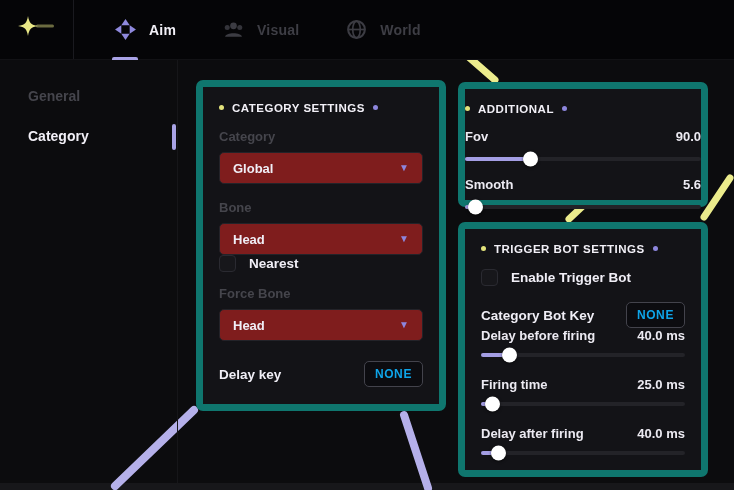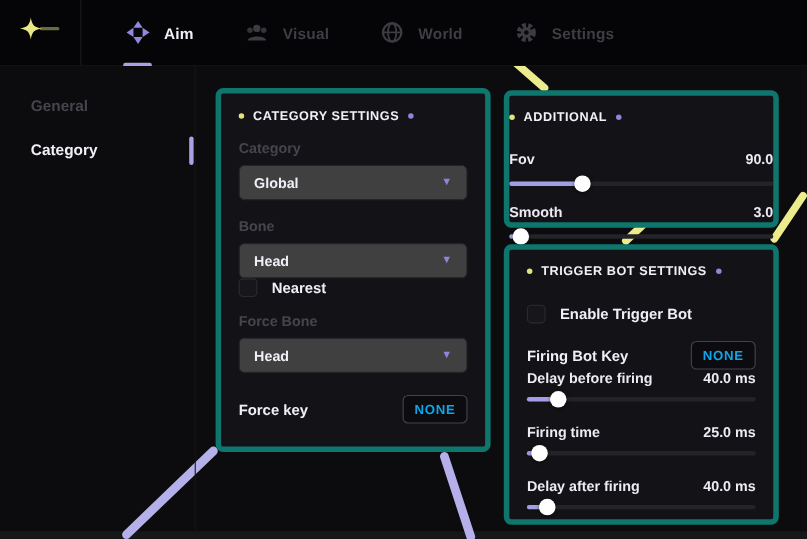--- a/index.html
+++ b/index.html
@@ -45,37 +45,37 @@
   .side-item { position:relative; padding:12px 0 12px 28px; font-size:14px; cursor:pointer; }
   .side-item .side-label { color:#45454c; font-weight:700; }
   .side-item.active .side-label { color:#f2f0f7; }
   .side-indicator {
     position:absolute; right:1px; top:8px; width:4px; height:26px;
     background:#a9a3e6; border-radius:3px;
   }
 
   
   .panel {
-    position:absolute; background:#131317; border:5px solid #0f766e;
+    position:absolute; background:#131317; border:7px solid #0f766e;
     border-radius:7px; z-index:3;
   }
   .panel-cat   { left:196px; top:80px;  width:250px; height:331px; padding:13px 16px; }
   .panel-add   { left:458px; top:82px;  width:250px; height:125px; padding:12px 0; }
   .panel-trig  { left:458px; top:222px; width:250px; height:255px; padding:12px 16px; }
 
   .panel-header { display:flex; align-items:center; gap:8px; height:15px; }
   .panel-title { font-size:11.5px; font-weight:700; letter-spacing:.5px; color:#f2f0f7; }
   .dot { width:5px; height:5px; border-radius:50%; display:inline-block; }
   .dot-yellow { background:#e3e37c; }
   .dot-purple { background:#8d86dd; }
 
   .field-label { margin-top:14px; font-size:13px; font-weight:700; color:#45454c; }
 
   .select {
-    margin-top:8px; height:32px; background:#404040; border:1px solid #232329;
+    margin-top:8px; height:32px; background:#7f1d1d; border:1px solid #232329;
     border-radius:5px; display:flex; align-items:center; justify-content:space-between;
     padding:0 13px; cursor:pointer;
   }
   .select-value { font-size:13px; font-weight:700; color:#f0eef6; }
   .chevron { color:#8d86dd; font-size:10px; line-height:1; }
 
   .check-row { display:flex; align-items:center; gap:13px; cursor:pointer; }
   .checkbox {
     width:17px; height:17px; background:#17171b; border:1px solid #2a2a31;
     border-radius:4px; flex:none;
@@ -100,21 +100,21 @@
   .slider-fill {
     position:absolute; left:0; top:0; height:4px; border-radius:3px; background:#a49ee4;
   }
   .slider-thumb {
     position:absolute; right:-7px; top:50%; transform:translateY(-50%);
     width:15px; height:15px; border-radius:50%; background:#ffffff;
     box-shadow:0 1px 3px rgba(0,0,0,.6);
   }
 
   .mt14 { } .mt16 { margin-top:16px; } .mt18 { }
-  .mt20 { margin-top:20px; } .mt13 { margin-top:23px; } .mt10 { margin-top:10px; }
+  .mt20 { margin-top:20px; } .mt13 { margin-top:13px; } .mt10 { margin-top:10px; }
 
   .bottom-strip {
     position:absolute; left:0; bottom:0; width:734px; height:7px;
     background:#17171a; z-index:1;
   }
 </style>
 </head>
 <body>
 
 <div class="app">
@@ -161,28 +161,20 @@
 
       <div class="tab">
         <svg width="23" height="23" viewBox="0 0 22 22">
           <circle cx="11" cy="11" r="8" fill="none" stroke="#3c3c43" stroke-width="2"></circle>
           <ellipse cx="11" cy="11" rx="3.6" ry="8" fill="none" stroke="#3c3c43" stroke-width="1.6"></ellipse>
           <line x1="3" y1="11" x2="19" y2="11" stroke="#3c3c43" stroke-width="1.6"></line>
         </svg>
         <span class="tab-label">World</span>
       </div>
 
-      <div class="tab">
-        <svg width="23" height="23" viewBox="0 0 22 22">
-          <circle cx="11" cy="11" r="6.2" fill="none" stroke="#3c3c43" stroke-width="4.2" stroke-dasharray="3.2 1.9"></circle>
-          <circle cx="11" cy="11" r="4.6" fill="#3c3c43"></circle>
-          <circle cx="11" cy="11" r="2" fill="#0a0a0c"></circle>
-        </svg>
-        <span class="tab-label">Settings</span>
-      </div>
     </div>
   </div>
 
   <div class="sidebar">
     <div class="side-item" style="margin-top:16px;">
       <span class="side-label">General</span>
     </div>
     <div class="side-item active">
       <span class="side-label">Category</span>
       <span class="side-indicator"></span>
@@ -213,21 +205,21 @@
       <span class="check-label">Nearest</span>
     </div>
 
     <div class="field-label mt14">Force Bone</div>
     <div class="select">
       <span class="select-value">Head</span>
       <span class="chevron">▼</span>
     </div>
 
     <div class="key-row mt20">
-      <span class="key-label">Force key</span>
+      <span class="key-label">Delay key</span>
       <button class="key-btn">NONE</button>
     </div>
   </div>
 
   <div class="panel panel-add">
     <div class="panel-header">
       <span class="dot dot-yellow"></span>
       <span class="panel-title">ADDITIONAL</span>
       <span class="dot dot-purple"></span>
     </div>
@@ -237,21 +229,21 @@
       <span class="slider-value">90.0</span>
     </div>
     <div class="slider-track">
       <div class="slider-fill" style="width: 28%;">
         <span class="slider-thumb"></span>
       </div>
     </div>
 
     <div class="slider-row mt16">
       <span class="slider-label">Smooth</span>
-      <span class="slider-value">3.0</span>
+      <span class="slider-value">5.6</span>
     </div>
     <div class="slider-track">
       <div class="slider-fill" style="width: 4.5%;">
         <span class="slider-thumb"></span>
       </div>
     </div>
   </div>
 
   <div class="panel panel-trig">
     <div class="panel-header">
@@ -259,21 +251,21 @@
       <span class="panel-title">TRIGGER BOT SETTINGS</span>
       <span class="dot dot-purple"></span>
     </div>
 
     <div class="check-row mt13">
       <span class="checkbox"></span>
       <span class="check-label">Enable Trigger Bot</span>
     </div>
 
     <div class="key-row mt16">
-      <span class="key-label">Firing Bot Key</span>
+      <span class="key-label">Category Bot Key</span>
       <button class="key-btn">NONE</button>
     </div>
 
     <div class="slider-row mt14">
       <span class="slider-label">Delay before firing</span>
       <span class="slider-value">40.0 ms</span>
     </div>
     <div class="slider-track mt10">
       <div class="slider-fill" style="width: 14%;">
         <span class="slider-thumb"></span>

